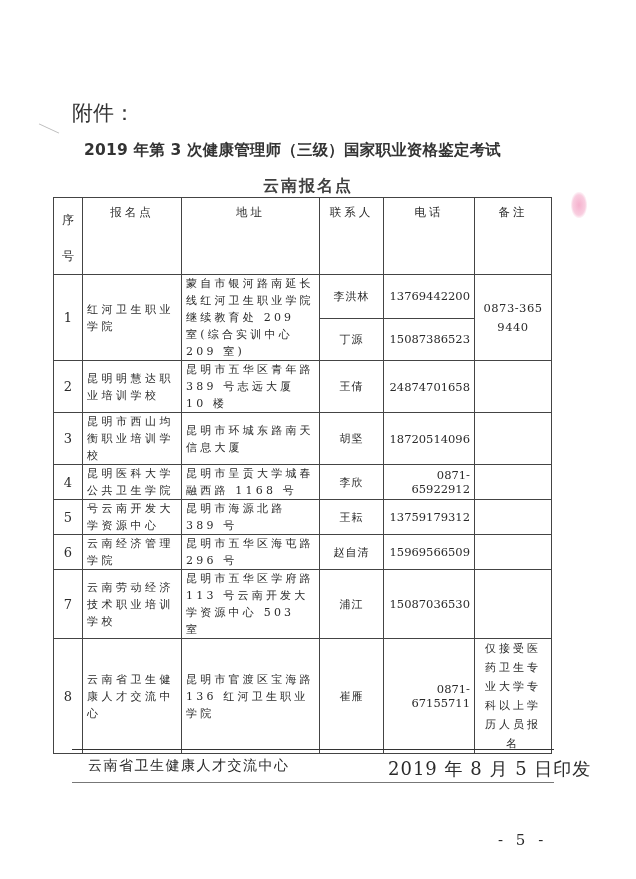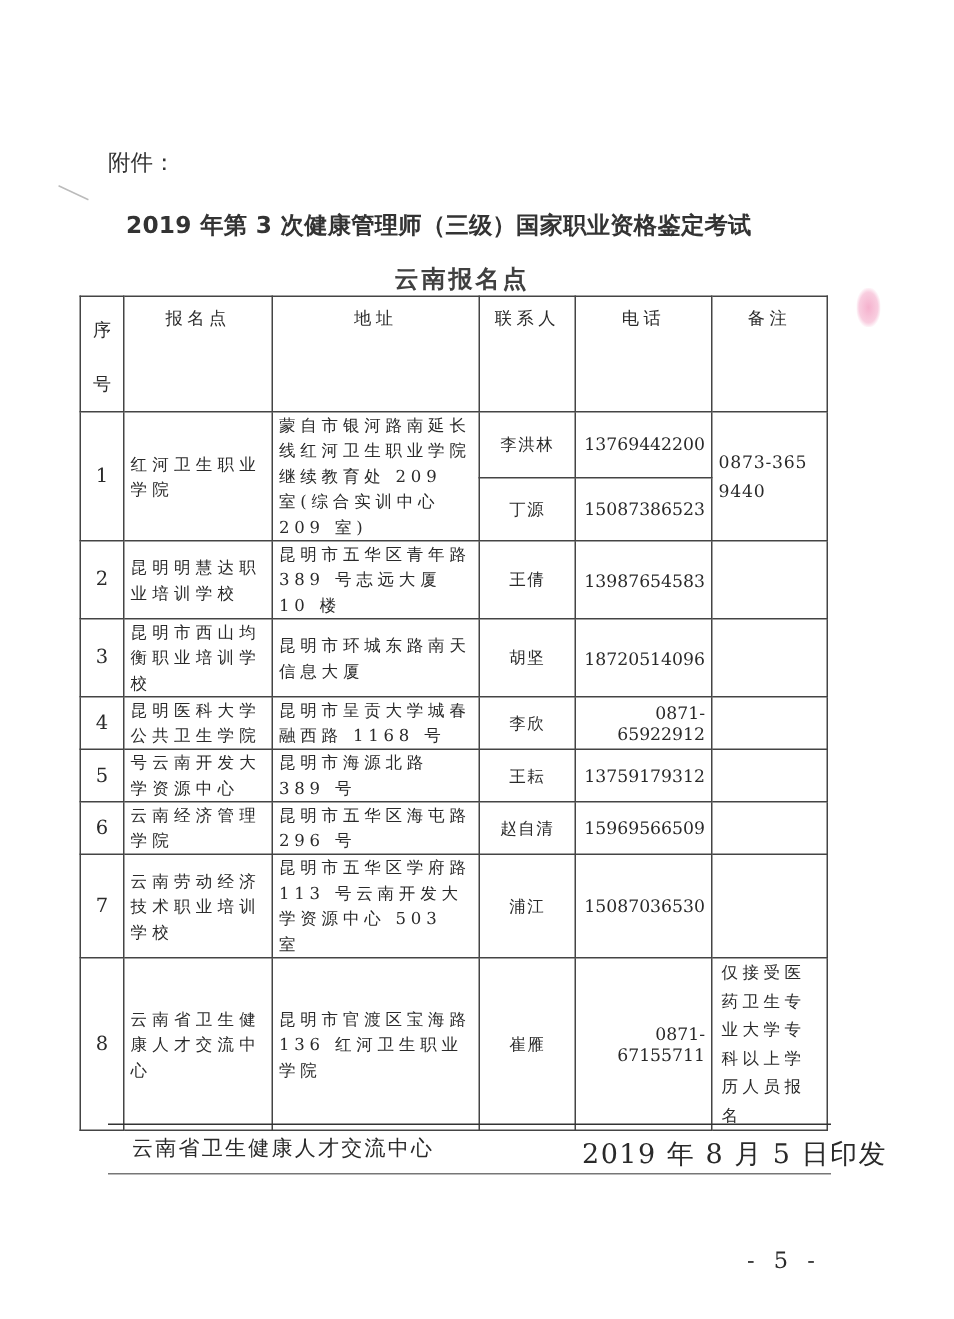--- a/index.html
+++ b/index.html
@@ -1,40 +1,40 @@
 <!DOCTYPE html>
 <html><head>
 <meta charset="utf-8">
 <style>
   html, body { margin: 0; padding: 0; }
   body {
     width: 636px; height: 879px; background: #ffffff; position: relative; overflow: hidden;
     font-family: "DejaVu Serif", "Liberation Serif", serif; color: #2a2a2a;
   }
   .abs { position: absolute; }
-  .attach { left: 72px; top: 99px; font-size: 15px; font-family: "DejaVu Sans", sans-serif; color:#333; }
+  .attach { left: 72px; top: 99px; font-size: 21px; font-family: "DejaVu Sans", sans-serif; color:#333; }
   .title1 { left: 0; width: 585px; top: 140px; text-align: center; font-size: 15.5px; font-weight: bold; font-family: "DejaVu Sans", "Liberation Sans", sans-serif; color:#333; letter-spacing: 0.2px; }
   .title2 { left: 0; width: 616px; top: 176px; text-align: center; font-size: 16px; font-weight: bold; font-family: "DejaVu Sans", "Liberation Sans", sans-serif; color:#404040; letter-spacing: 2px; }
   .scratch { left: 38px; top: 128px; width: 22px; height: 1px; background: #bbb; transform: rotate(25deg); }
   .stamp { left: 571px; top: 192px; width: 16px; height: 26px; background: radial-gradient(ellipse at center, #f4a9c8 0%, #f8c8dc 55%, rgba(255,255,255,0) 75%); border-radius: 40%; opacity: 0.9; }
 
   table.sites {
     position: absolute; left: 53px; top: 197px; width: 498px;
     border-collapse: collapse; table-layout: fixed; font-size: 11px;
   }
   table.sites td, table.sites th {
     border: 1.3px solid #444; padding: 0 4px; vertical-align: middle; font-weight: normal;
   }
   table.sites th { vertical-align: top; padding-top: 7px; font-size: 11.5px; letter-spacing: 3px; }
   .c-no { text-align: center; font-size: 13px; }
   .c-name, .c-addr { text-align: left; letter-spacing: 3.5px; line-height: 17px; }
   .c-addr { letter-spacing: 3.2px; }
   .c-contact { text-align: center; letter-spacing: 1px; }
   .c-phone { text-align: right; letter-spacing: 0; font-size: 11.5px; }
-  .c-note { text-align: left; line-height: 19px; letter-spacing: 3px; }
+  .c-note { text-align: center; line-height: 19px; letter-spacing: 3px; }
   .hdr-no { line-height: 40px; padding-top: 4px !important; }
 
   .rule1 { left: 72px; top: 749px; width: 482px; height: 1.4px; background: #333; }
   .rule2 { left: 72px; top: 782px; width: 482px; height: 1px; background: #777; }
   .issuer { left: 88px; top: 757px; font-size: 14px; letter-spacing: 1.5px; }
   .date { left: 388px; top: 757px; font-size: 18px; letter-spacing: 1px; }
   .pageno { left: 498px; top: 831px; font-size: 15px; letter-spacing: 4px; }
 </style>
 </head>
 <body>
@@ -78,21 +78,21 @@
   <tr style="height:39px">
     <td class="c-contact">丁源</td>
     <td class="c-phone">15087386523</td>
   </tr>
 
   <tr style="height:50px">
     <td class="c-no">2</td>
     <td class="c-name">昆明明慧达职业培训学校</td>
     <td class="c-addr">昆明市五华区青年路389 号志远大厦 10 楼</td>
     <td class="c-contact">王倩</td>
-    <td class="c-phone">13987654583</td>
+    <td class="c-phone">24874701658</td>
     <td class="c-note"></td>
   </tr>
   <tr style="height:35px">
     <td class="c-no">3</td>
     <td class="c-name">昆明市西山均衡职业培训学校</td>
     <td class="c-addr">昆明市环城东路南天信息大厦</td>
     <td class="c-contact">胡坚</td>
     <td class="c-phone">18720514096</td>
     <td class="c-note"></td>
   </tr>

